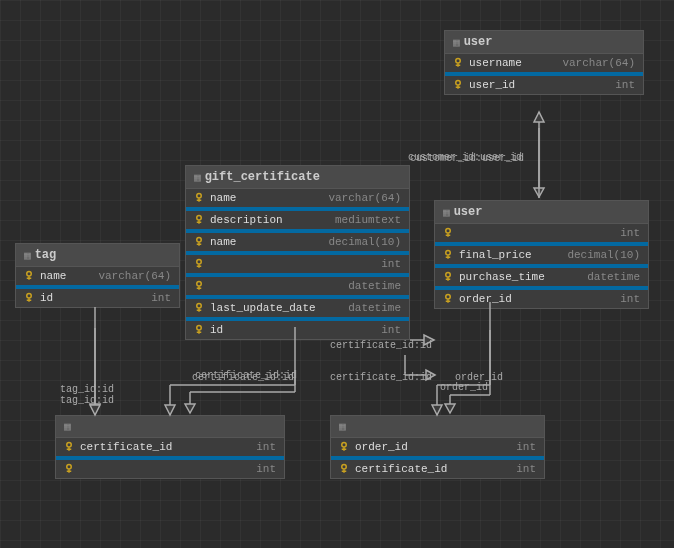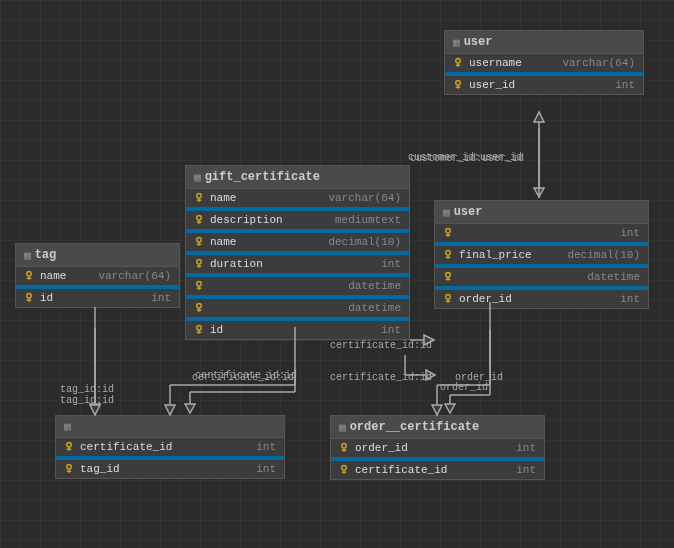--- a/index.html
+++ b/index.html
@@ -209,20 +209,21 @@
       </span>
       <span class="field-name">final_price</span>
       <span class="field-type">decimal(10)</span>
     </div>
     <div class="db-table-row">
       <span class="field-icon fk">
         <svg width="12" height="12" viewBox="0 0 16 16">
             <path d="M8 1a4 4 0 1 0 0 8A4 4 0 0 0 8 1zm0 6a2 2 0 1 1 0-4 2 2 0 0 1 0 4zm1 2H7v1H5v2h2v1h2v-1h2v-2H9V9z" fill="#c8a020"></path>
           </svg>
       </span>
+      <span class="field-name">purchase_time</span>
       <span class="field-type">datetime</span>
     </div>
     <div class="db-table-row">
       <span class="field-icon key">
         <svg width="12" height="12" viewBox="0 0 16 16">
             <path d="M8 1a4 4 0 1 0 0 8A4 4 0 0 0 8 1zm0 6a2 2 0 1 1 0-4 2 2 0 0 1 0 4zm1 2H7v1H5v2h2v1h2v-1h2v-2H9V9z" fill="#c8a020"></path>
           </svg>
       </span>
       <span class="field-name">order_id</span>
       <span class="field-type">int</span>
@@ -260,37 +261,37 @@
       </span>
       <span class="field-name">name</span>
       <span class="field-type">decimal(10)</span>
     </div>
     <div class="db-table-row">
       <span class="field-icon key">
         <svg width="12" height="12" viewBox="0 0 16 16">
             <path d="M8 1a4 4 0 1 0 0 8A4 4 0 0 0 8 1zm0 6a2 2 0 1 1 0-4 2 2 0 0 1 0 4zm1 2H7v1H5v2h2v1h2v-1h2v-2H9V9z" fill="#c8a020"></path>
           </svg>
       </span>
-      <span class="field-name">duration</span>
       <span class="field-type">int</span>
     </div>
     <div class="db-table-row">
       <span class="field-icon key">
         <svg width="12" height="12" viewBox="0 0 16 16">
             <path d="M8 1a4 4 0 1 0 0 8A4 4 0 0 0 8 1zm0 6a2 2 0 1 1 0-4 2 2 0 0 1 0 4zm1 2H7v1H5v2h2v1h2v-1h2v-2H9V9z" fill="#c8a020"></path>
           </svg>
       </span>
       <span class="field-type">datetime</span>
     </div>
     <div class="db-table-row">
       <span class="field-icon key">
         <svg width="12" height="12" viewBox="0 0 16 16">
             <path d="M8 1a4 4 0 1 0 0 8A4 4 0 0 0 8 1zm0 6a2 2 0 1 1 0-4 2 2 0 0 1 0 4zm1 2H7v1H5v2h2v1h2v-1h2v-2H9V9z" fill="#c8a020"></path>
           </svg>
       </span>
+      <span class="field-name">last_update_date</span>
       <span class="field-type">datetime</span>
     </div>
     <div class="db-table-row">
       <span class="field-icon key">
         <svg width="12" height="12" viewBox="0 0 16 16">
             <path d="M8 1a4 4 0 1 0 0 8A4 4 0 0 0 8 1zm0 6a2 2 0 1 1 0-4 2 2 0 0 1 0 4zm1 2H7v1H5v2h2v1h2v-1h2v-2H9V9z" fill="#c8a020"></path>
           </svg>
       </span>
       <span class="field-name">id</span>
       <span class="field-type">int</span>
@@ -334,29 +335,27 @@
       </span>
       <span class="field-name">certificate_id</span>
       <span class="field-type">int</span>
     </div>
     <div class="db-table-row">
       <span class="field-icon fk">
         <svg width="12" height="12" viewBox="0 0 16 16">
             <path d="M8 1a4 4 0 1 0 0 8A4 4 0 0 0 8 1zm0 6a2 2 0 1 1 0-4 2 2 0 0 1 0 4zm1 2H7v1H5v2h2v1h2v-1h2v-2H9V9z" fill="#c8a020"></path>
           </svg>
       </span>
-      <span class="field-name">tag_id</span>
       <span class="field-type">int</span>
     </div>
   </div>
 
   <div class="db-table" style="left: 330px; top: 415px; width: 215px;">
     <div class="db-table-header">
       <span class="table-icon">▦</span>
-      <span>order__certificate</span>
     </div>
     <div class="db-table-row">
       <span class="field-icon fk">
         <svg width="12" height="12" viewBox="0 0 16 16">
             <path d="M8 1a4 4 0 1 0 0 8A4 4 0 0 0 8 1zm0 6a2 2 0 1 1 0-4 2 2 0 0 1 0 4zm1 2H7v1H5v2h2v1h2v-1h2v-2H9V9z" fill="#c8a020"></path>
           </svg>
       </span>
       <span class="field-name">order_id</span>
       <span class="field-type">int</span>
     </div>

